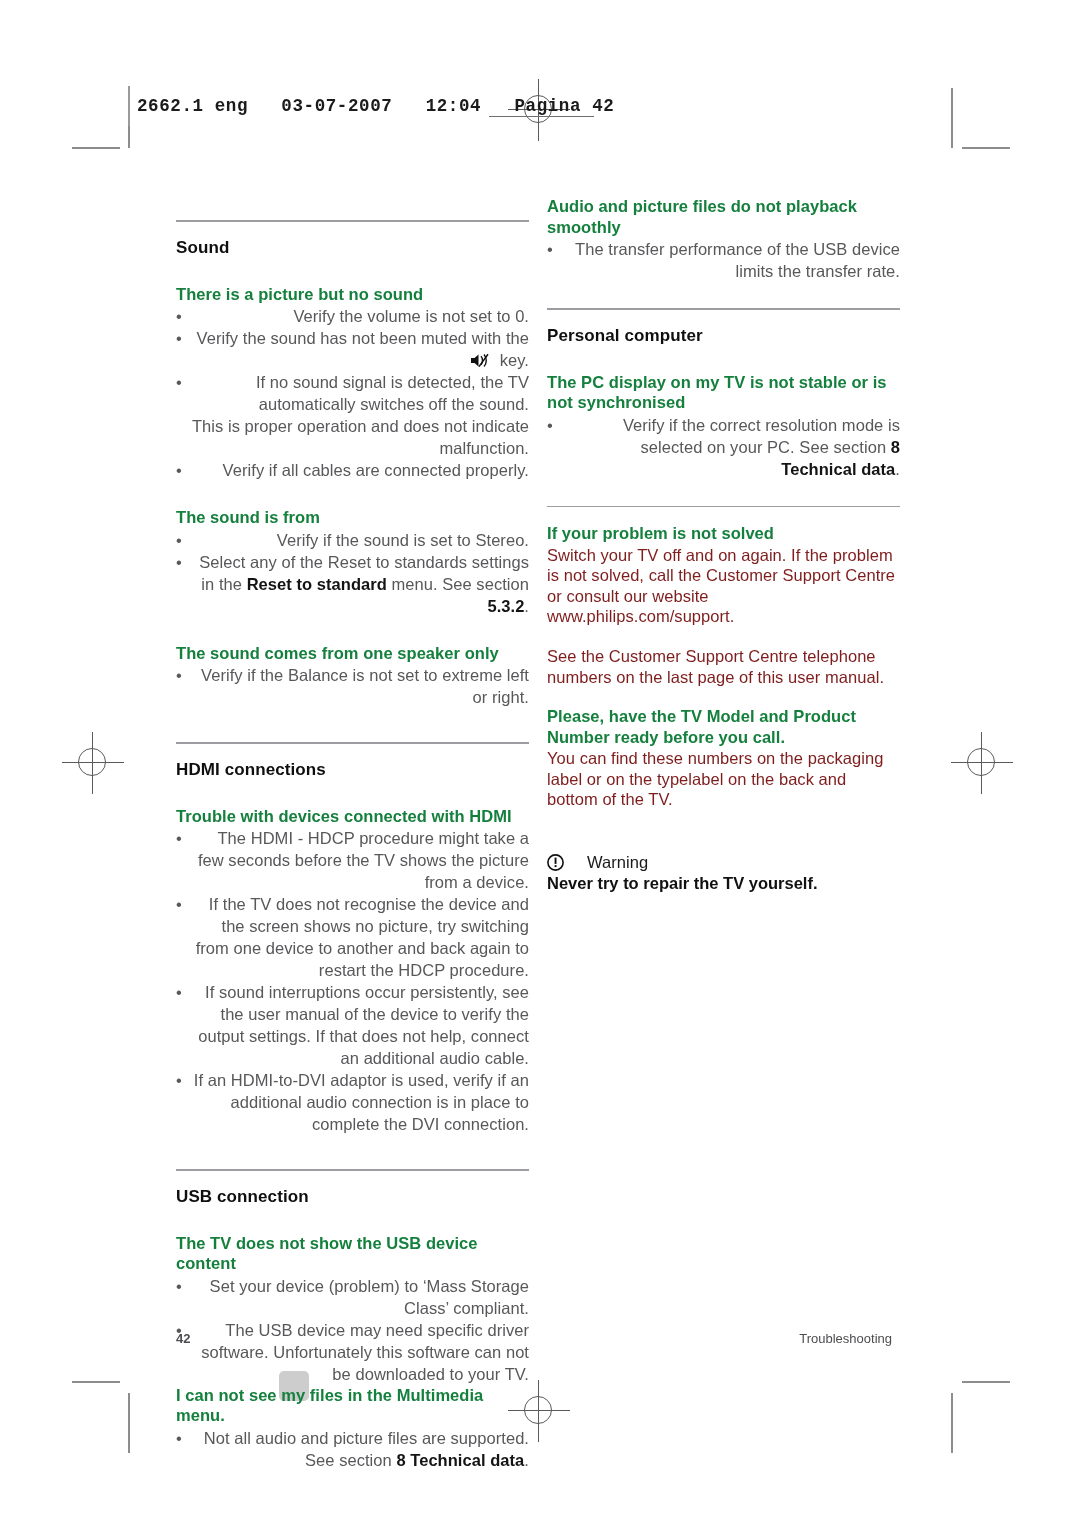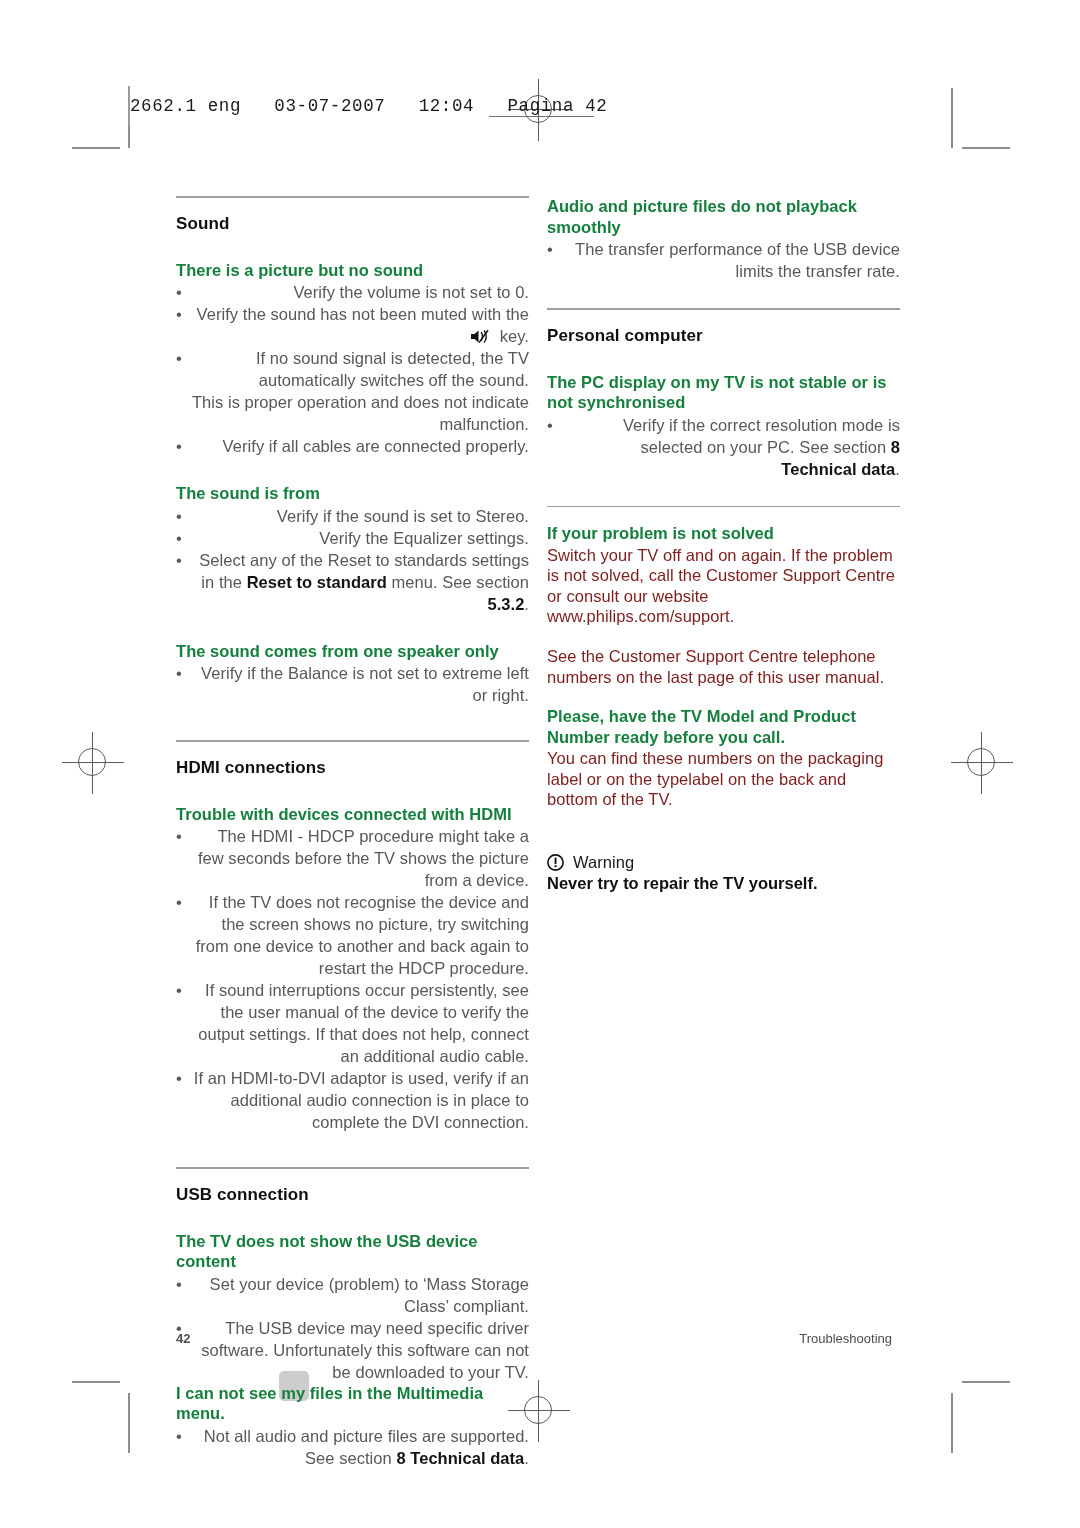--- a/index.html
+++ b/index.html
@@ -59,45 +59,46 @@
   }
 
   
   .slug {
     position: absolute;
     left: 128px;
     top: 86px;
     height: 40px;
     display: flex;
     align-items: center;
-    padding-left: 0;
+    padding-left: 7px;
     box-sizing: border-box;
     border-left: 2px solid #9a9a9e;
     font-family: "Liberation Mono", monospace;
     font-size: 17.5px;
     letter-spacing: 0.6px;
     color: #1b1b1b;
     white-space: pre;
+    font-weight: bold;
   }
   .slug-rule {
     position: absolute;
     left: 489px;
     top: 116px;
     width: 105px;
     height: 1.2px;
     background: #6f6f73;
   }
 
   
   .col {
     position: absolute;
     top: 196px;
     width: 353px;
   }
-  .col-left  { left: 176px; }
+  .col-left  { left: 176px; margin-top: 24px; }
   .col-right { left: 547px; }
 
   .rule {
     height: 1.6px;
     background: #9d9da1;
     margin: 0 0 16px 0;
   }
 
   h2.section-title {
     font-size: 17px;
@@ -168,21 +169,21 @@
     height: 15px;
     position: relative;
     vertical-align: -2px;
     margin-right: 3px;
   }
 
   
   .warn-row {
     display: flex;
     align-items: center;
-    gap: 9px;
+    gap: 23px;
   }
   .warn-icon {
     display: inline-block;
     width: 17px;
     height: 17px;
     position: relative;
     flex: none;
   }
   .warn-label {
     font-size: 16.5px;
@@ -282,21 +283,20 @@
         <span class="cont">This is proper operation and does not indicate malfunction.</span>
       </li>
       <li><span>Verify if all cables are connected properly.</span></li>
     </ul>
 
     <div class="gap-md"></div>
 
     <h3 class="sub-title">The sound is from</h3>
     <ul class="bullets">
       <li><span>Verify if the sound is set to Stereo.</span></li>
-      <li><span>Verify the Equalizer settings.</span></li>
       <li><span><span>Select any of the Reset to standards settings in the </span><b class="em">Reset to standard</b><span> menu. See section </span><b class="em">5.3.2</b><span>.</span></span></li>
     </ul>
 
     <div class="gap-md"></div>
 
     <h3 class="sub-title">The sound comes from one speaker only</h3>
     <ul class="bullets">
       <li><span>Verify if the Balance is not set to extreme left or right.</span></li>
     </ul>
 

